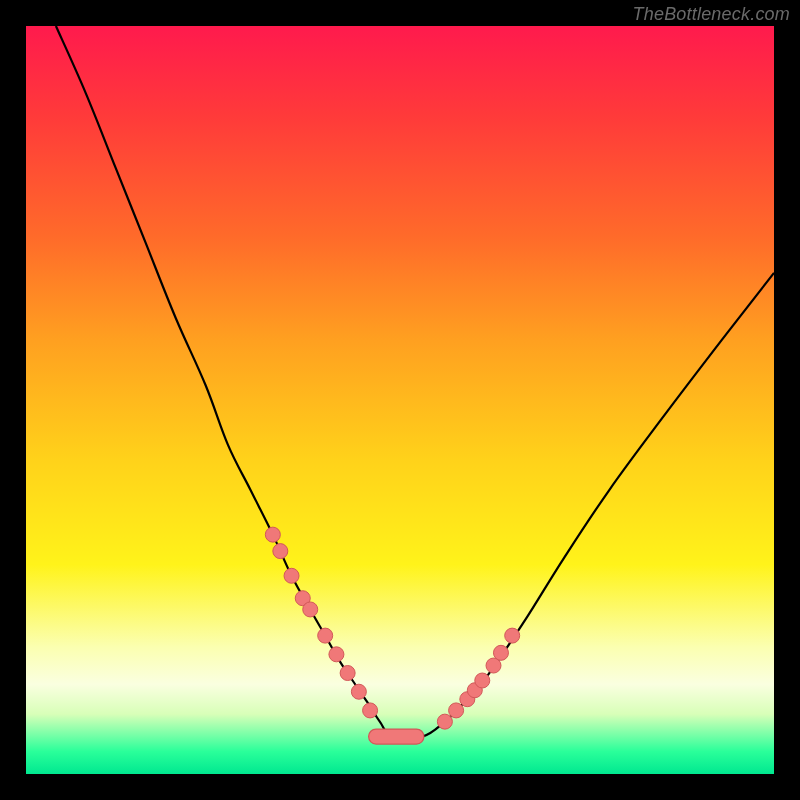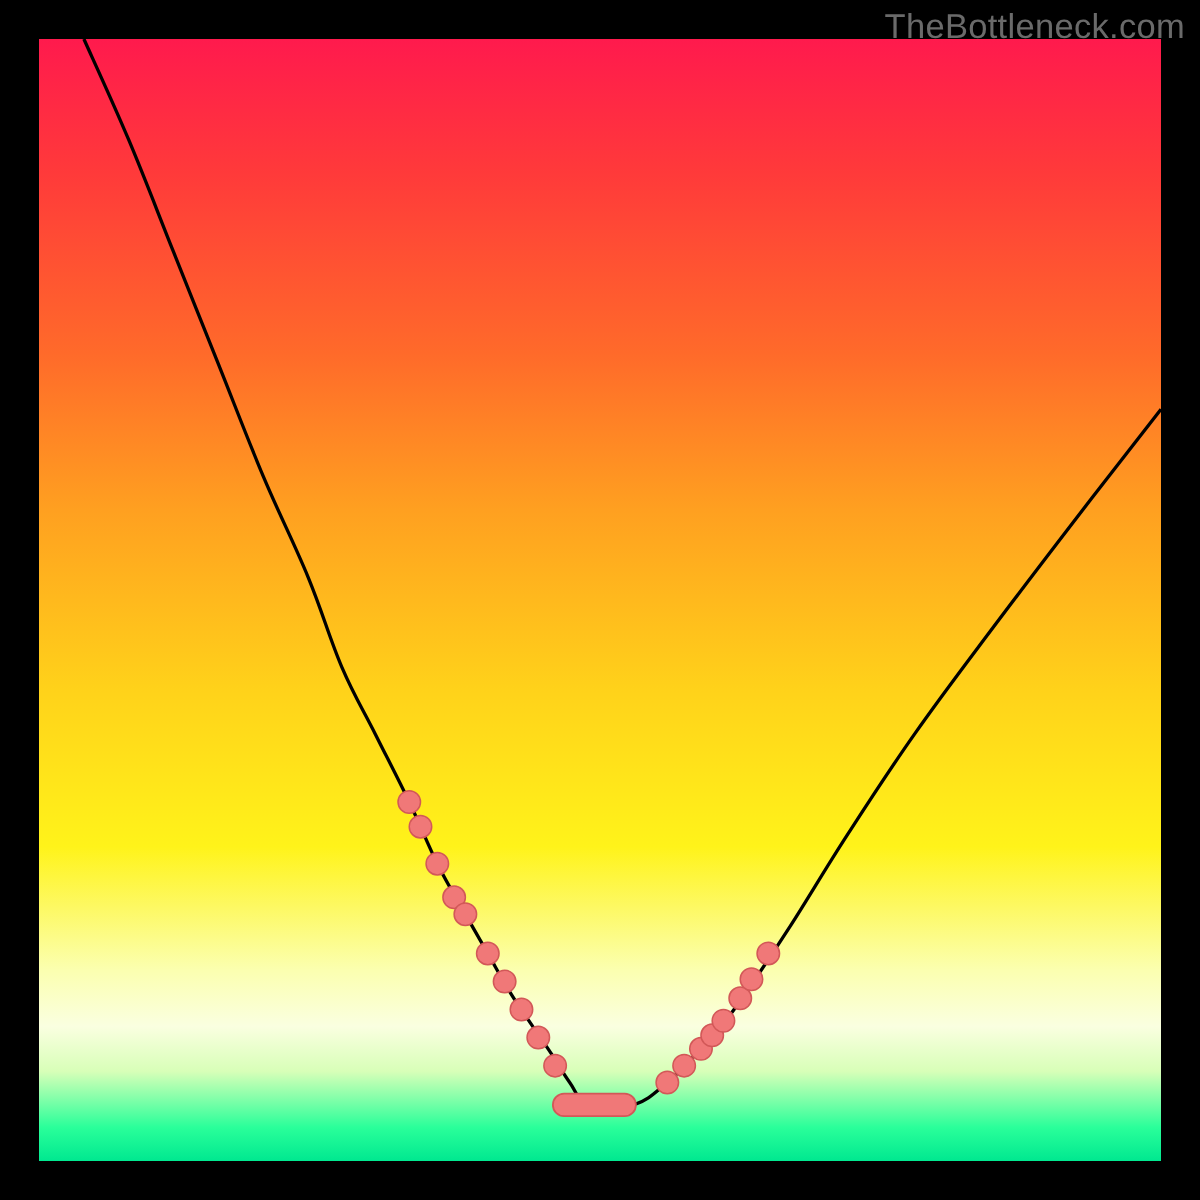--- a/index.html
+++ b/index.html
@@ -28,24 +28,25 @@
       #faffe0 88%,
       #d8ffb8 92%,
       #2aff9a 97%,
       #00e890 100%);
   }
   .watermark {
     position: absolute;
     top: 4px;
     right: 10px;
     color: #6a6a6a;
-    font-size: 23px;
+    font-size: 18px;
     letter-spacing: 0.2px;
     font-weight: 500;
     z-index: 5;
+    font-style: italic;
   }
   svg.plot {
     position: absolute;
     left: 0;
     top: 0;
     width: 748px;
     height: 748px;
     overflow: visible;
   }
   .curve {

